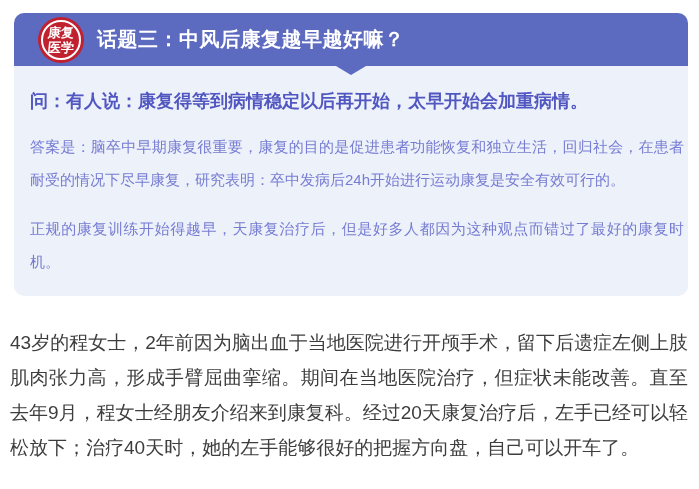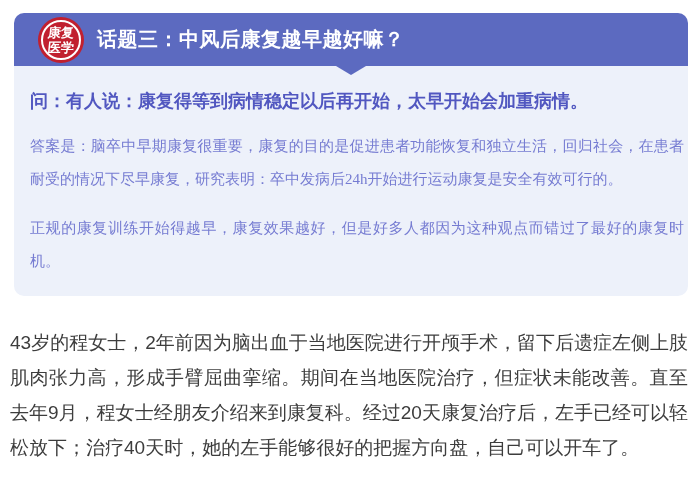--- a/index.html
+++ b/index.html
@@ -79,21 +79,20 @@
     margin-left: 13px;
     letter-spacing: 0.5px;
     white-space: nowrap;
     text-align: center;
   }
 
   .card-body {
     background: var(--body-bg, #edf1fa);
     border-radius: 0 0 10px 10px;
     padding: 12px 4px 18px 16px;
-    font-family: Liberation Serif, serif;
   }
 
   .question {
     color: var(--question-color, #5157c0);
     font-size: 18px;
     font-weight: bold;
     line-height: 26px;
     margin-top: 10px;
   }
 
@@ -128,20 +127,20 @@
           <span>医学</span>
         </div>
       </div>
       <div class="header-title">话题三：中风后康复越早越好嘛？</div>
       <div class="pointer-down"></div>
     </div>
 
     <div class="card-body">
       <p class="question">问：有人说：康复得等到病情稳定以后再开始，太早开始会加重病情。</p>
       <p class="answer">答案是：脑卒中早期康复很重要，康复的目的是促进患者功能恢复和独立生活，回归社会，在患者耐受的情况下尽早康复，研究表明：卒中发病后24h开始进行运动康复是安全有效可行的。</p>
-      <p class="answer">正规的康复训练开始得越早，康复效果越好，但是好多人都因为这种观点而错过了最好的康复时机。</p>
+      <p class="answer">正规的康复训练开始得越早，天康复治疗后，但是好多人都因为这种观点而错过了最好的康复时机。</p>
     </div>
 
   </div>
 
   <p class="story">43岁的程女士，2年前因为脑出血于当地医院进行开颅手术，留下后遗症左侧上肢肌肉张力高，形成手臂屈曲挛缩。期间在当地医院治疗，但症状未能改善。直至去年9月，程女士经朋友介绍来到康复科。经过20天康复治疗后，左手已经可以轻松放下；治疗40天时，她的左手能够很好的把握方向盘，自己可以开车了。</p>
 
 </div>
 
 </body></html>

